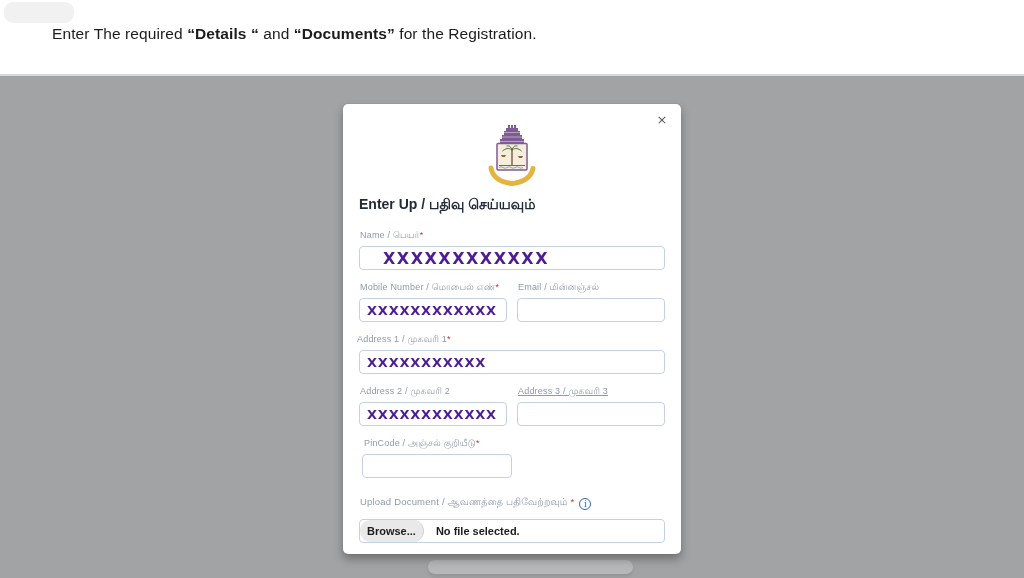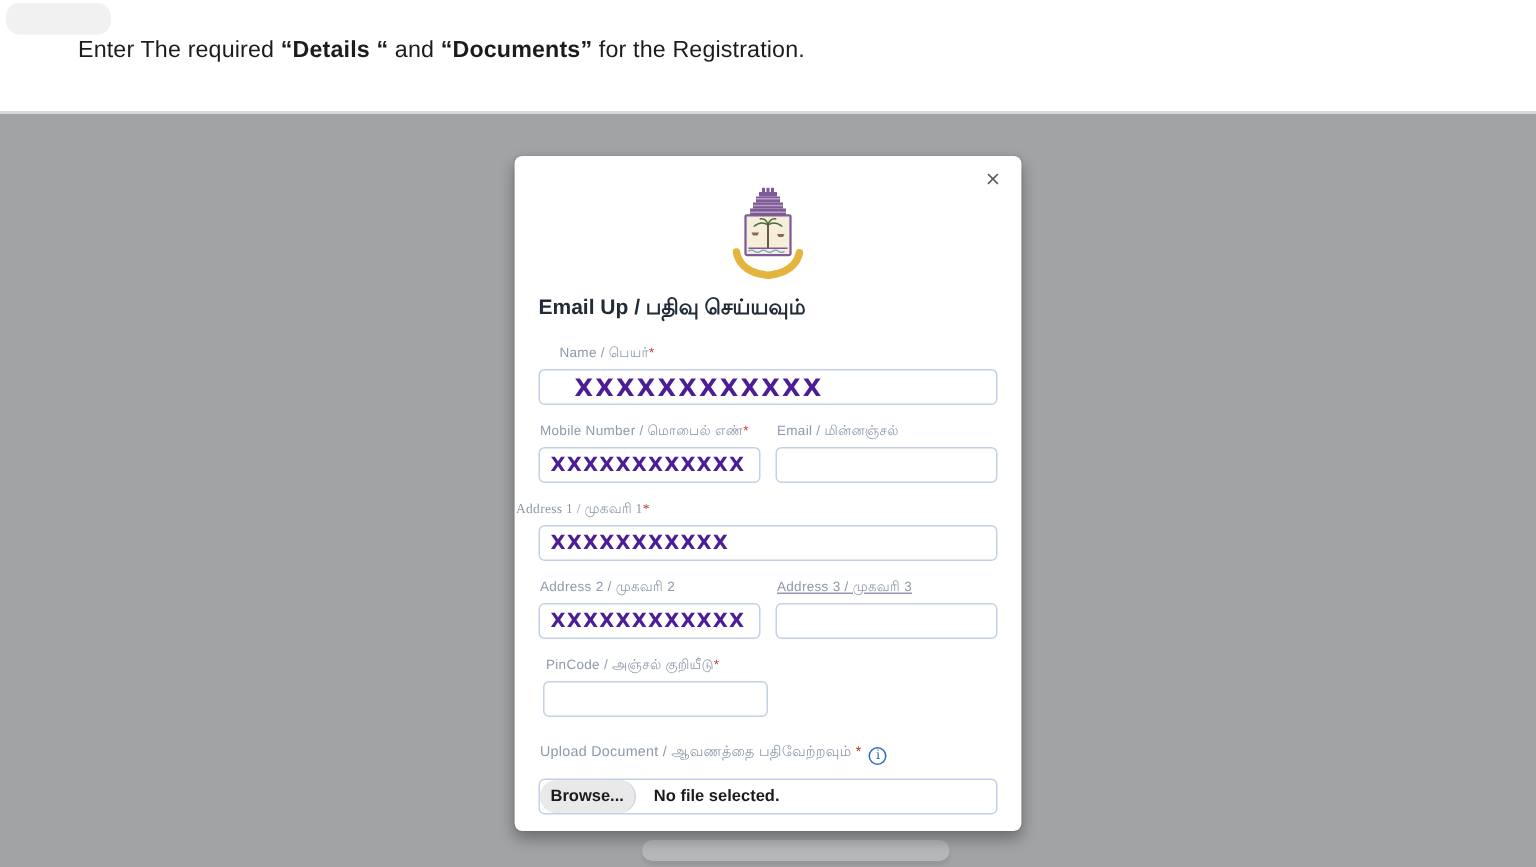--- a/index.html
+++ b/index.html
@@ -106,31 +106,31 @@
         <path d="M16 30 h5 l-1 2 h-3 z" fill="#8a6a4f"></path>
         <path d="M33 31 h5 l-1 2 h-3 z" fill="#8a6a4f"></path>
         <line x1="14" y1="40.5" x2="40" y2="40.5" stroke="#7e5a99" stroke-width="1"></line>
         <path d="M14 42.5 q2 -1.5 4 0 t4 0 t4 0 t4 0 t4 0 t4 0" stroke="#7aa0c8" stroke-width="0.9" fill="none"></path>
 
         <path d="M6 43 q2.5 13.5 21 15.5 q18.5 -2 21 -15.5" fill="none" stroke="#e4b53e" stroke-width="5" stroke-linecap="round" stroke-dasharray="3 1.4"></path>
         <rect x="24" y="56.5" width="6" height="4" rx="1" fill="#e4b53e"></rect>
       </svg>
     </div>
 
-    <div class="modal-title">Email Up / பதிவு செய்யவும்</div>
+    <div class="modal-title">Enter Up / பதிவு செய்யவும்</div>
 
-    <div class="field-label" style="left:30px; top:126px;"><span>Name / பெயர்</span><span class="req">*</span></div>
+    <div class="field-label" style="left:17px; top:126px;"><span>Name / பெயர்</span><span class="req">*</span></div>
     <input class="tb w-full val-lg" style="left: 16px; top: 142px;" type="text" value="XXXXXXXXXXXX">
 
     <div class="field-label" style="left:17px; top:178px;"><span>Mobile Number / மொபைல் எண்</span><span class="req">*</span></div>
     <div class="field-label" style="left:175px; top:178px;"><span>Email / மின்னஞ்சல்</span></div>
     <input class="tb w-half val-md" style="left: 16px; top: 194px;" type="text" value="XXXXXXXXXXXX">
     <input class="tb w-half empty" style="left: 174px; top: 194px;" type="text">
 
-    <div class="field-label" style="left:1px; top:230px;font-family:Liberation Serif, serif;"><span>Address 1 / முகவரி 1</span><span class="req">*</span></div>
+    <div class="field-label" style="left:14px; top:230px;"><span>Address 1 / முகவரி 1</span><span class="req">*</span></div>
     <input class="tb w-full val-md" style="left: 16px; top: 246px;" type="text" value="XXXXXXXXXXX">
 
     <div class="field-label" style="left:17px; top:282px;"><span>Address 2 / முகவரி 2</span></div>
     <div class="field-label" style="left:175px; top:282px;text-decoration:underline;"><span>Address 3 / முகவரி 3</span></div>
     <input class="tb w-half val-md" style="left: 16px; top: 298px;" type="text" value="XXXXXXXXXXXX">
     <input class="tb w-half empty" style="left: 174px; top: 298px;" type="text">
 
     <div class="field-label" style="left:21px; top:334px;"><span>PinCode / அஞ்சல் குறியீடு</span><span class="req">*</span></div>
     <input class="tb empty" style="left: 19px; top: 350px; width: 150px;" type="text">
 

